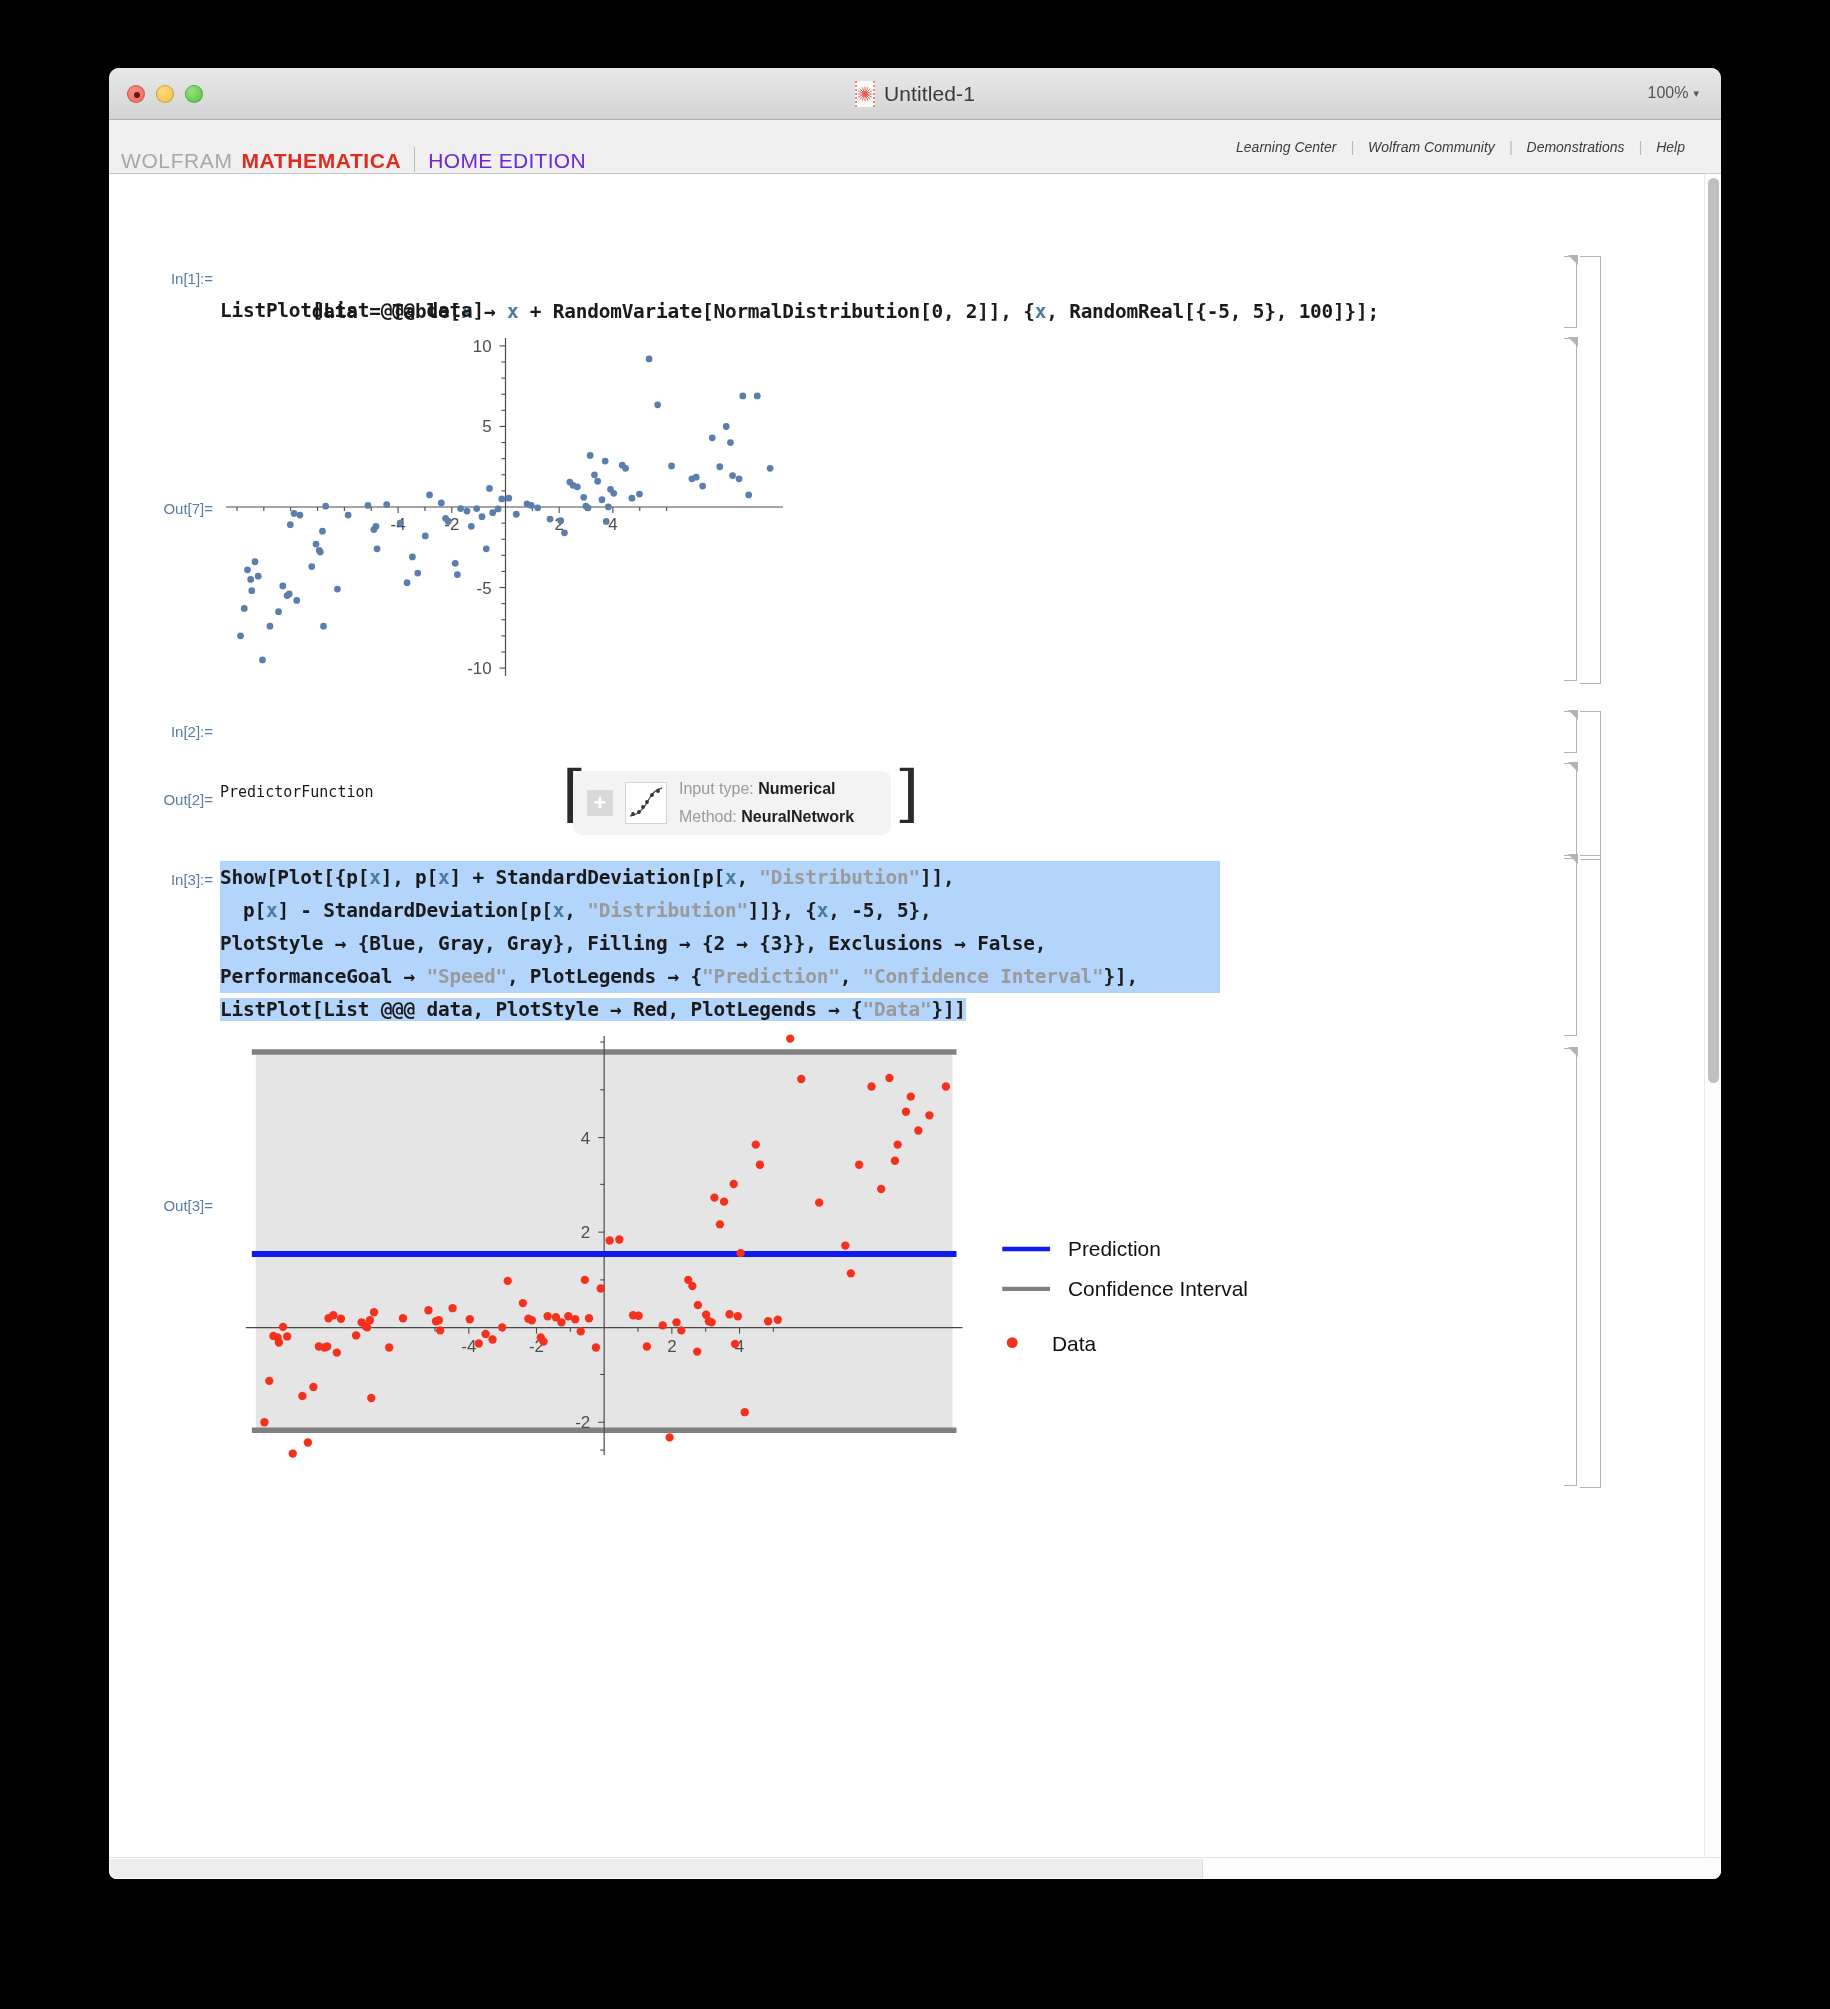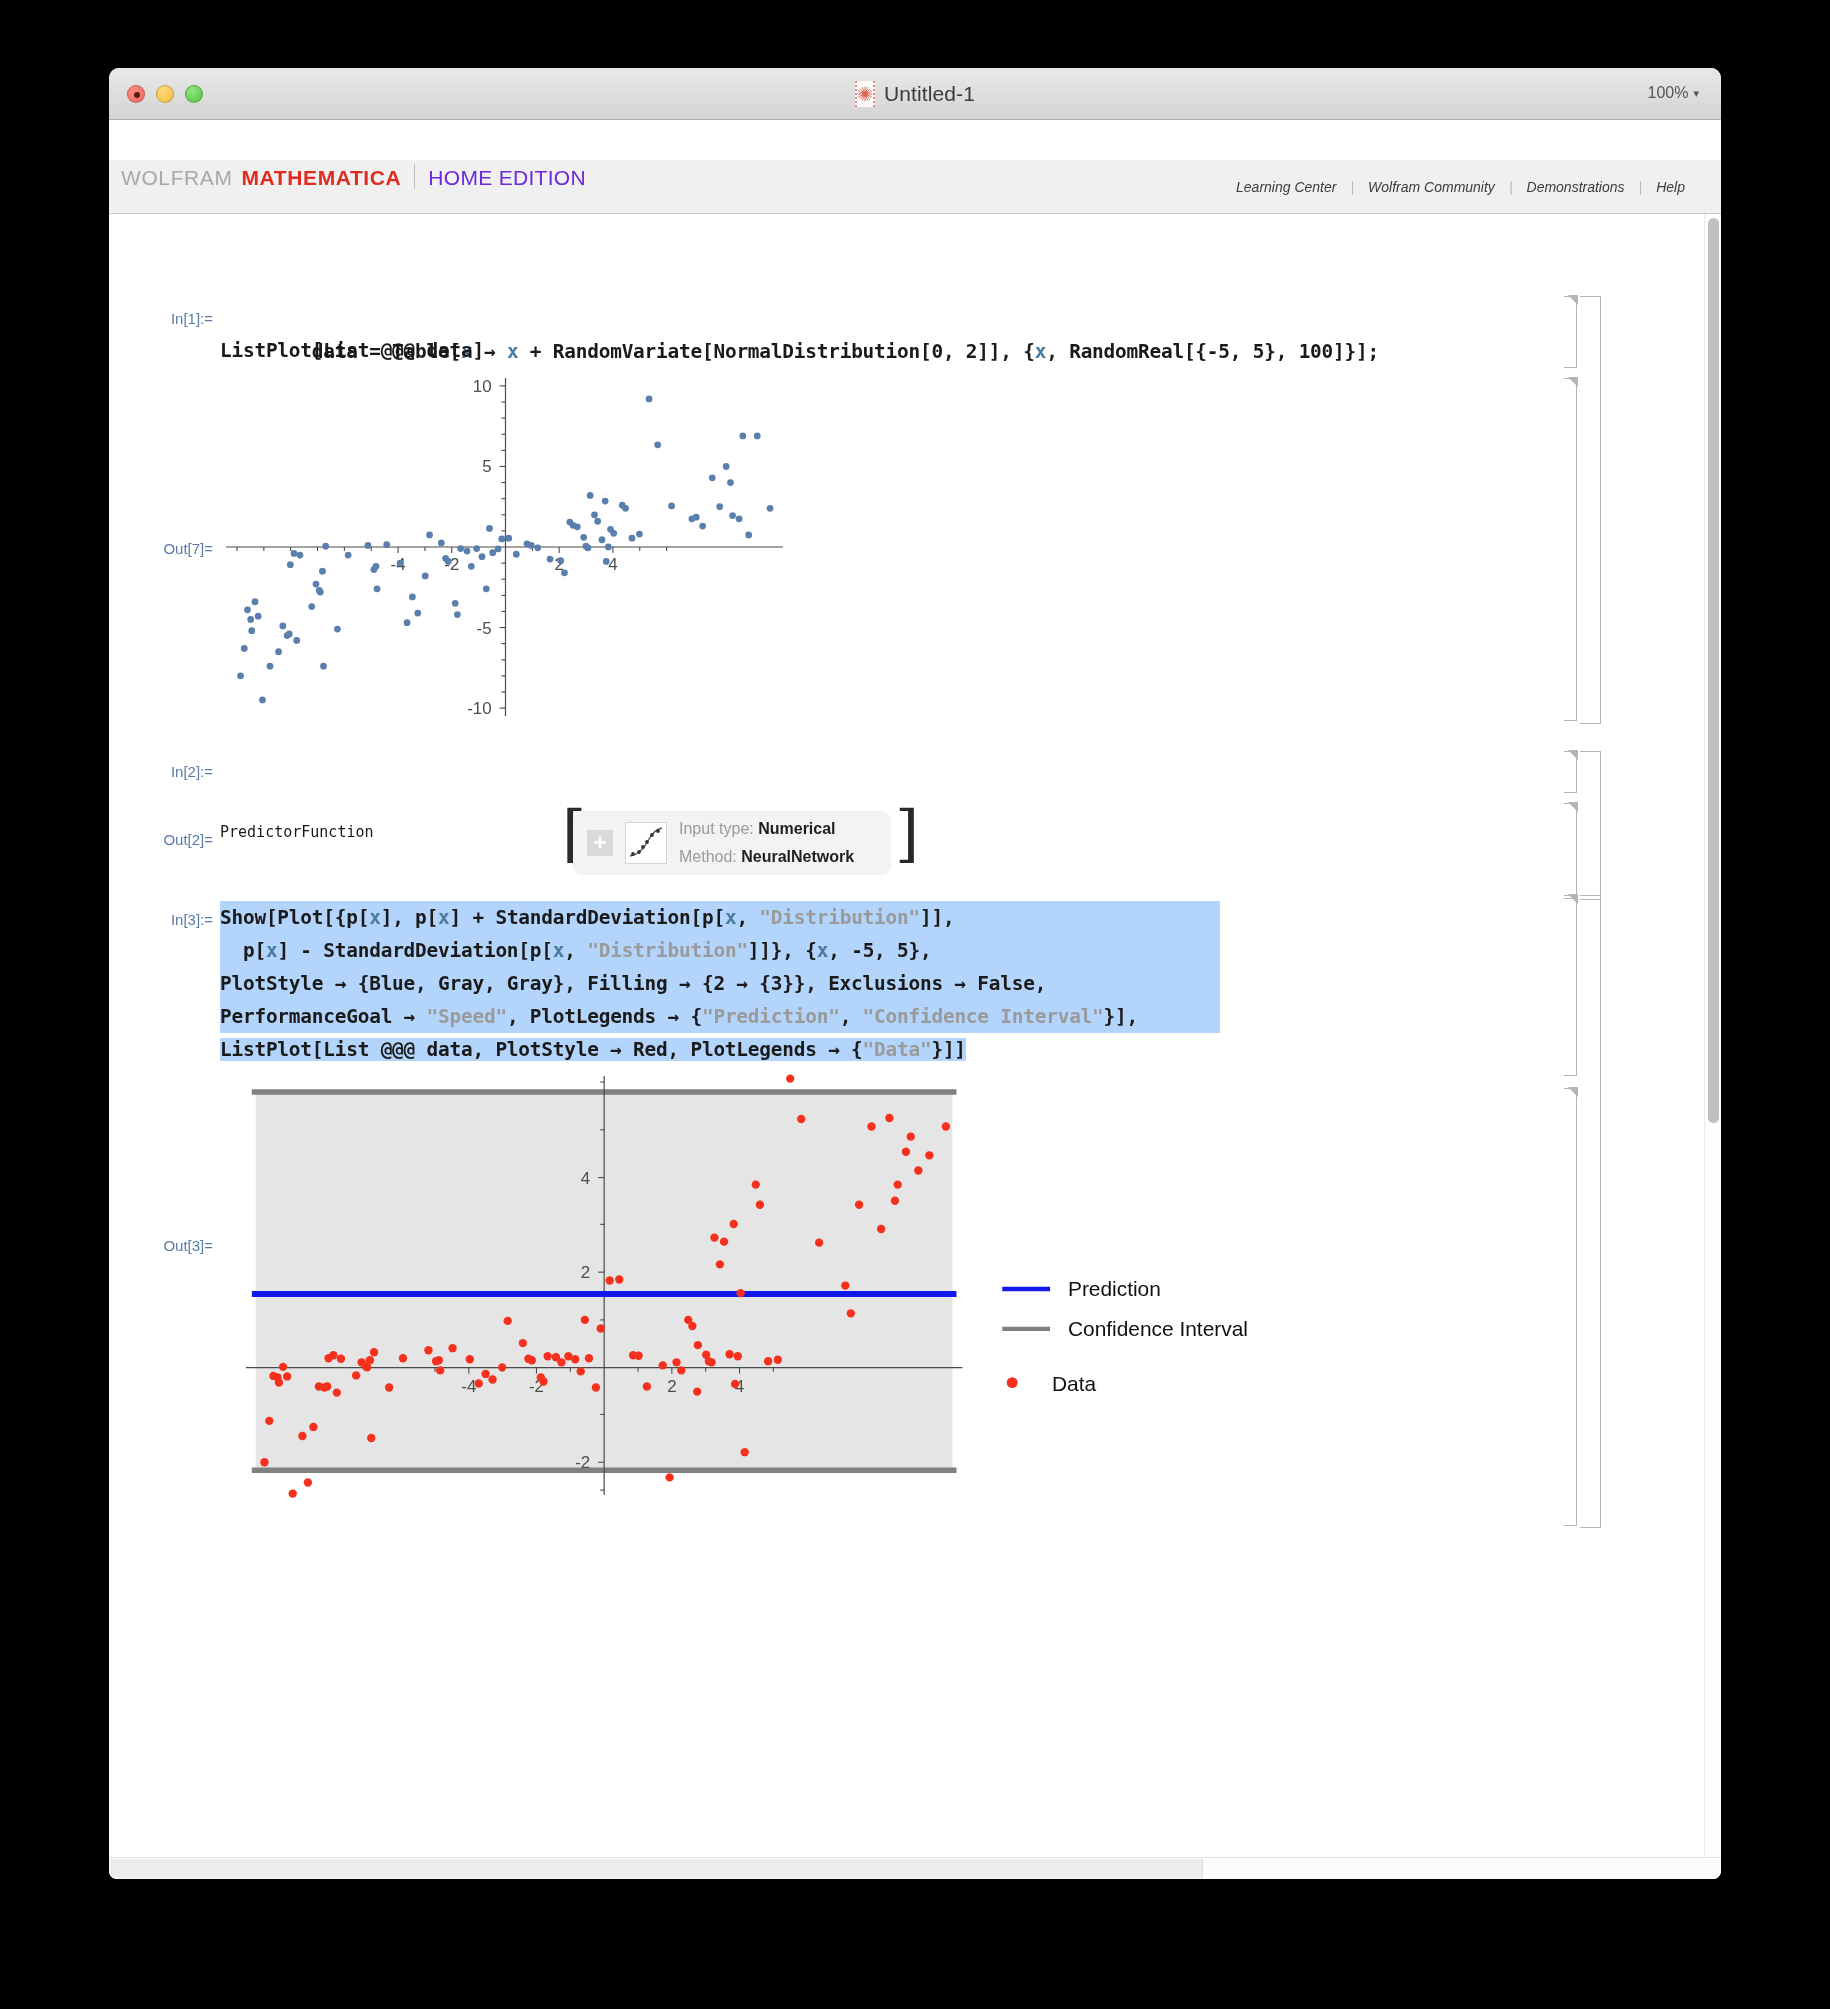--- a/index.html
+++ b/index.html
@@ -73,24 +73,23 @@
     display: flex; align-items: center; gap: 5px;
     font-size: 16px; color: #555;
   }
   #zoom-caret { font-size: 11px; color: #555; }
 
   
   #brandbar {
     height: 54px; flex: 0 0 54px;
     background: #f0f0f0;
     border-bottom: 1px solid #c9c9c9;
-    display: flex; align-items: flex-start;
-    padding: 0 22px 0 12px;
+    display: flex; align-items: flex-end;
+    padding: 17px 22px 0 12px;
     position: relative;
-    margin-top: 40px;
   }
   #brand {
     display: flex; align-items: baseline; gap: 0;
     font-size: 21px; letter-spacing: 0.6px;
   }
   .brand-wolfram { color: #a8a8a8; font-weight: 400; }
   .brand-mathematica { color: #e02b20; font-weight: 700; margin-left: 9px; }
   .brand-sep {
     display:inline-block; width:1px; height:25px;
     background:#bdbdbd; margin: 0 13px; position: relative; top: 4px;

